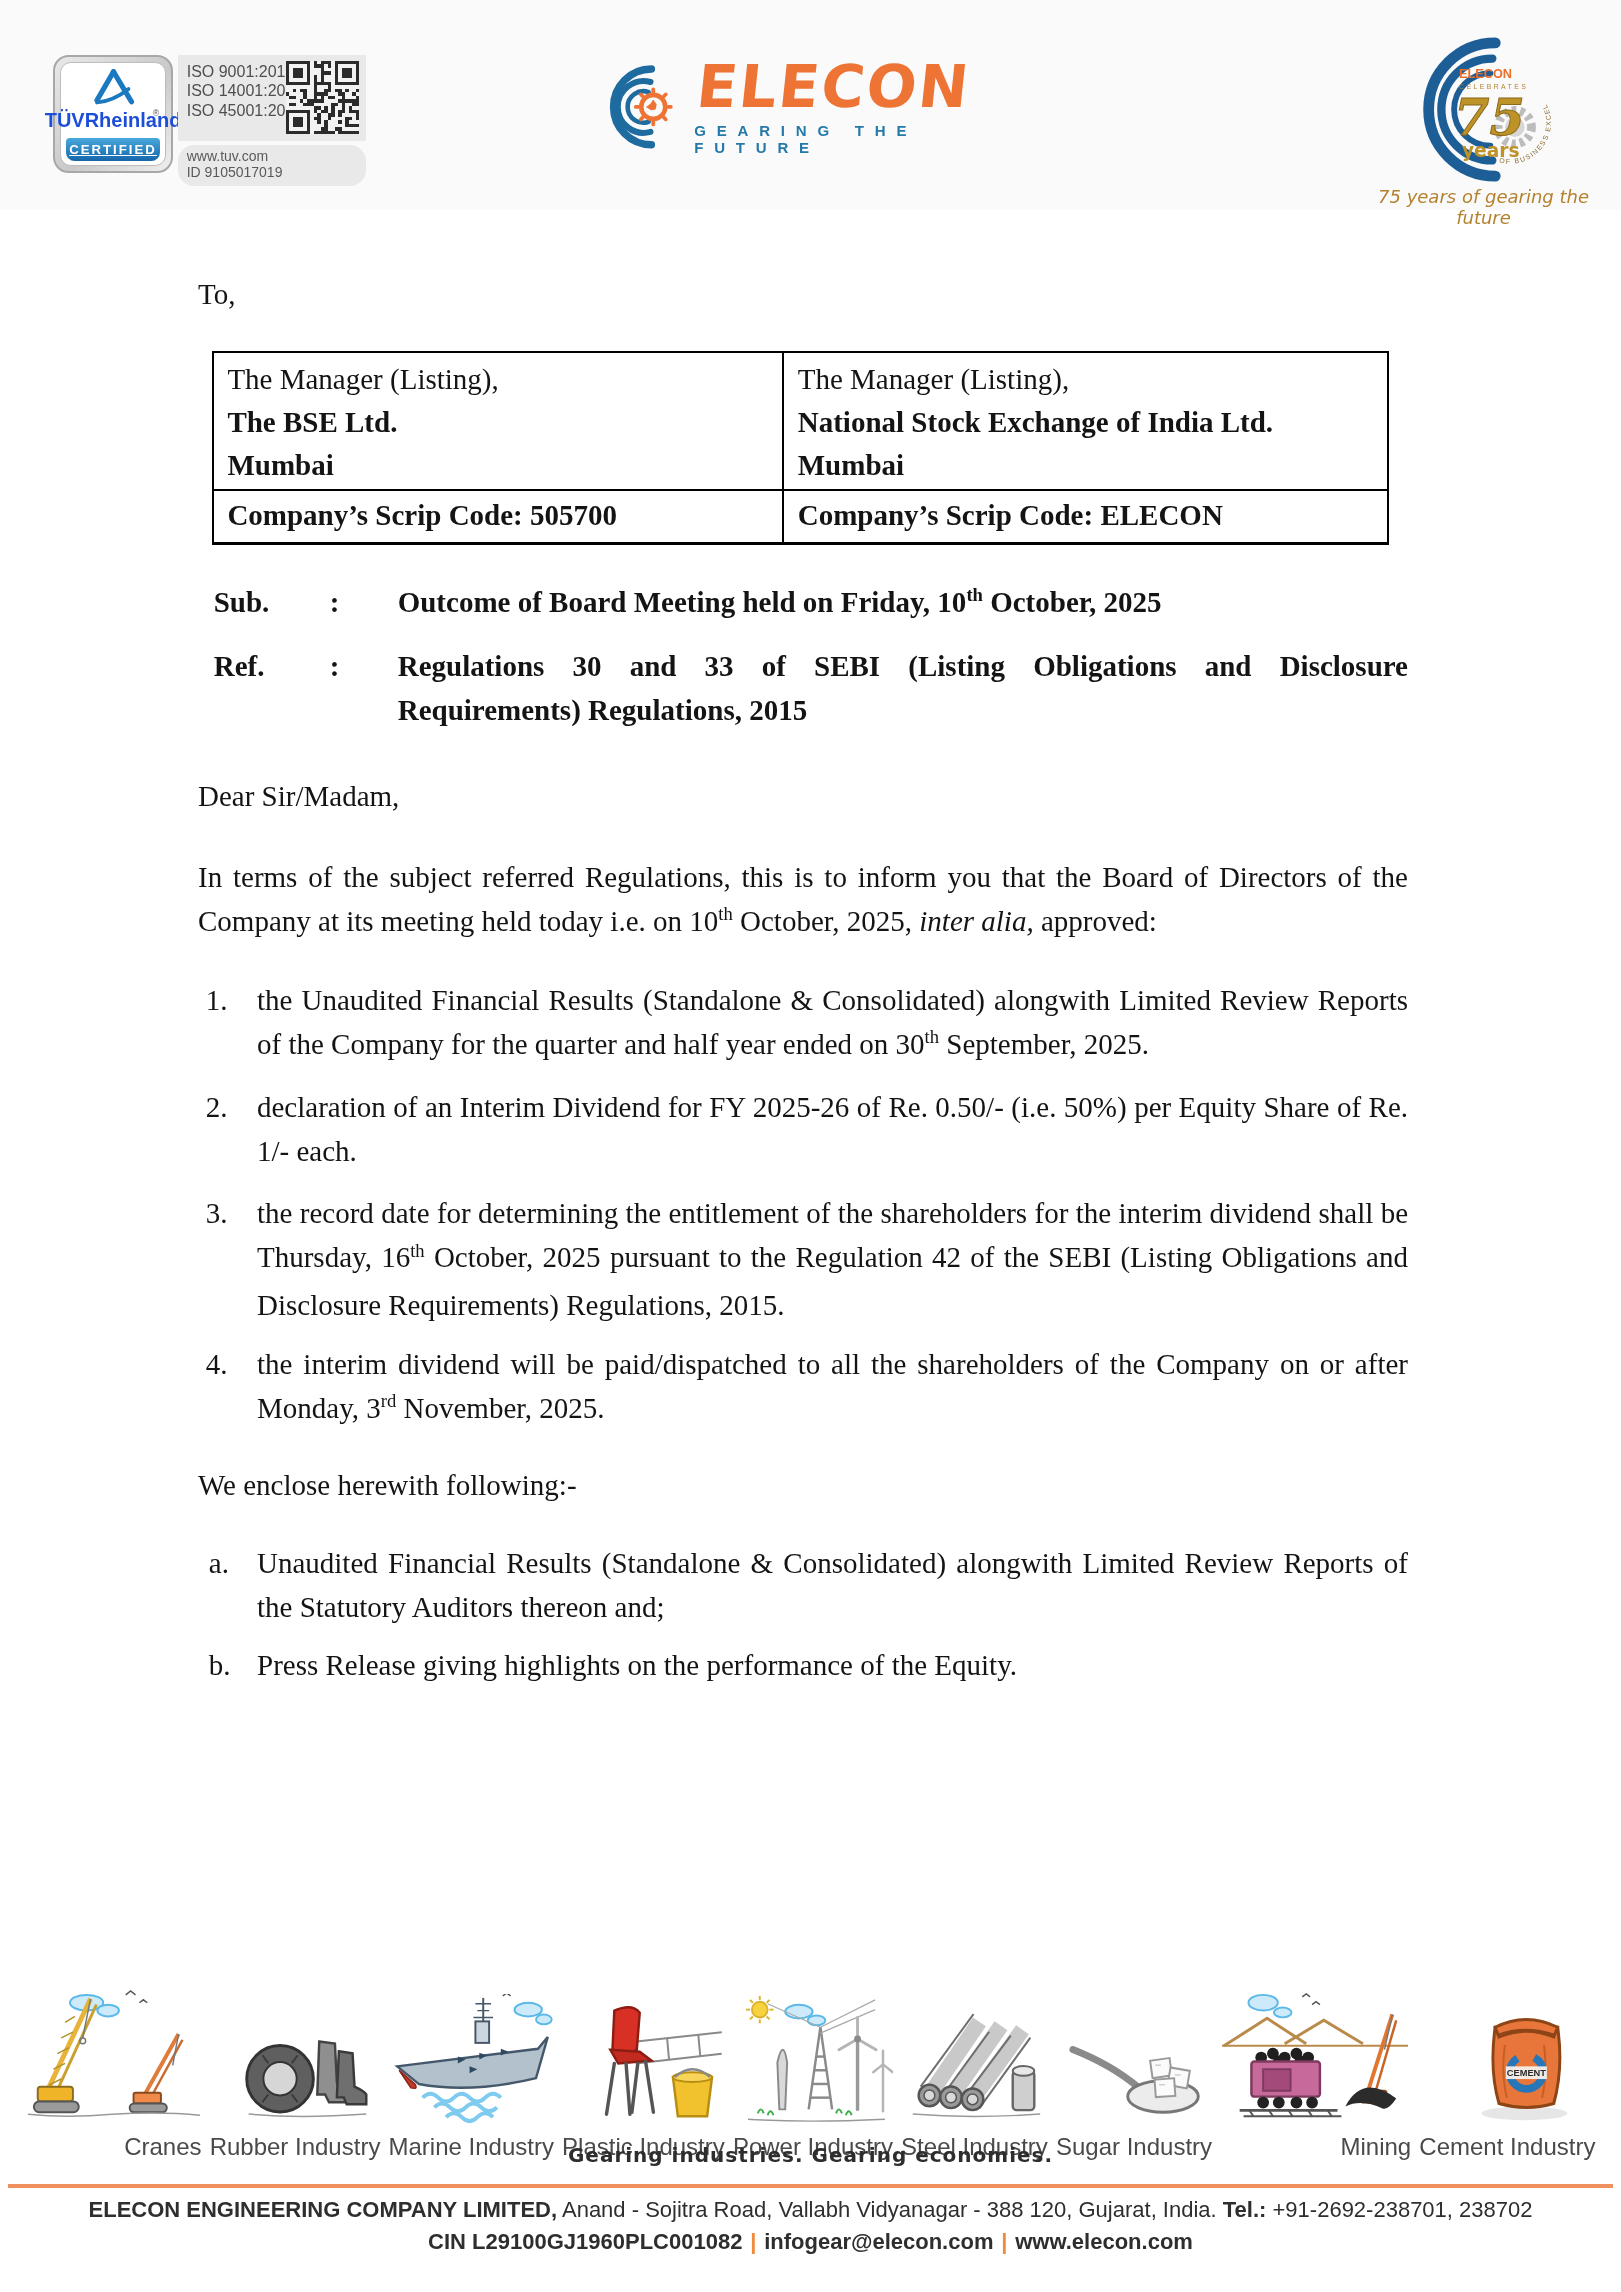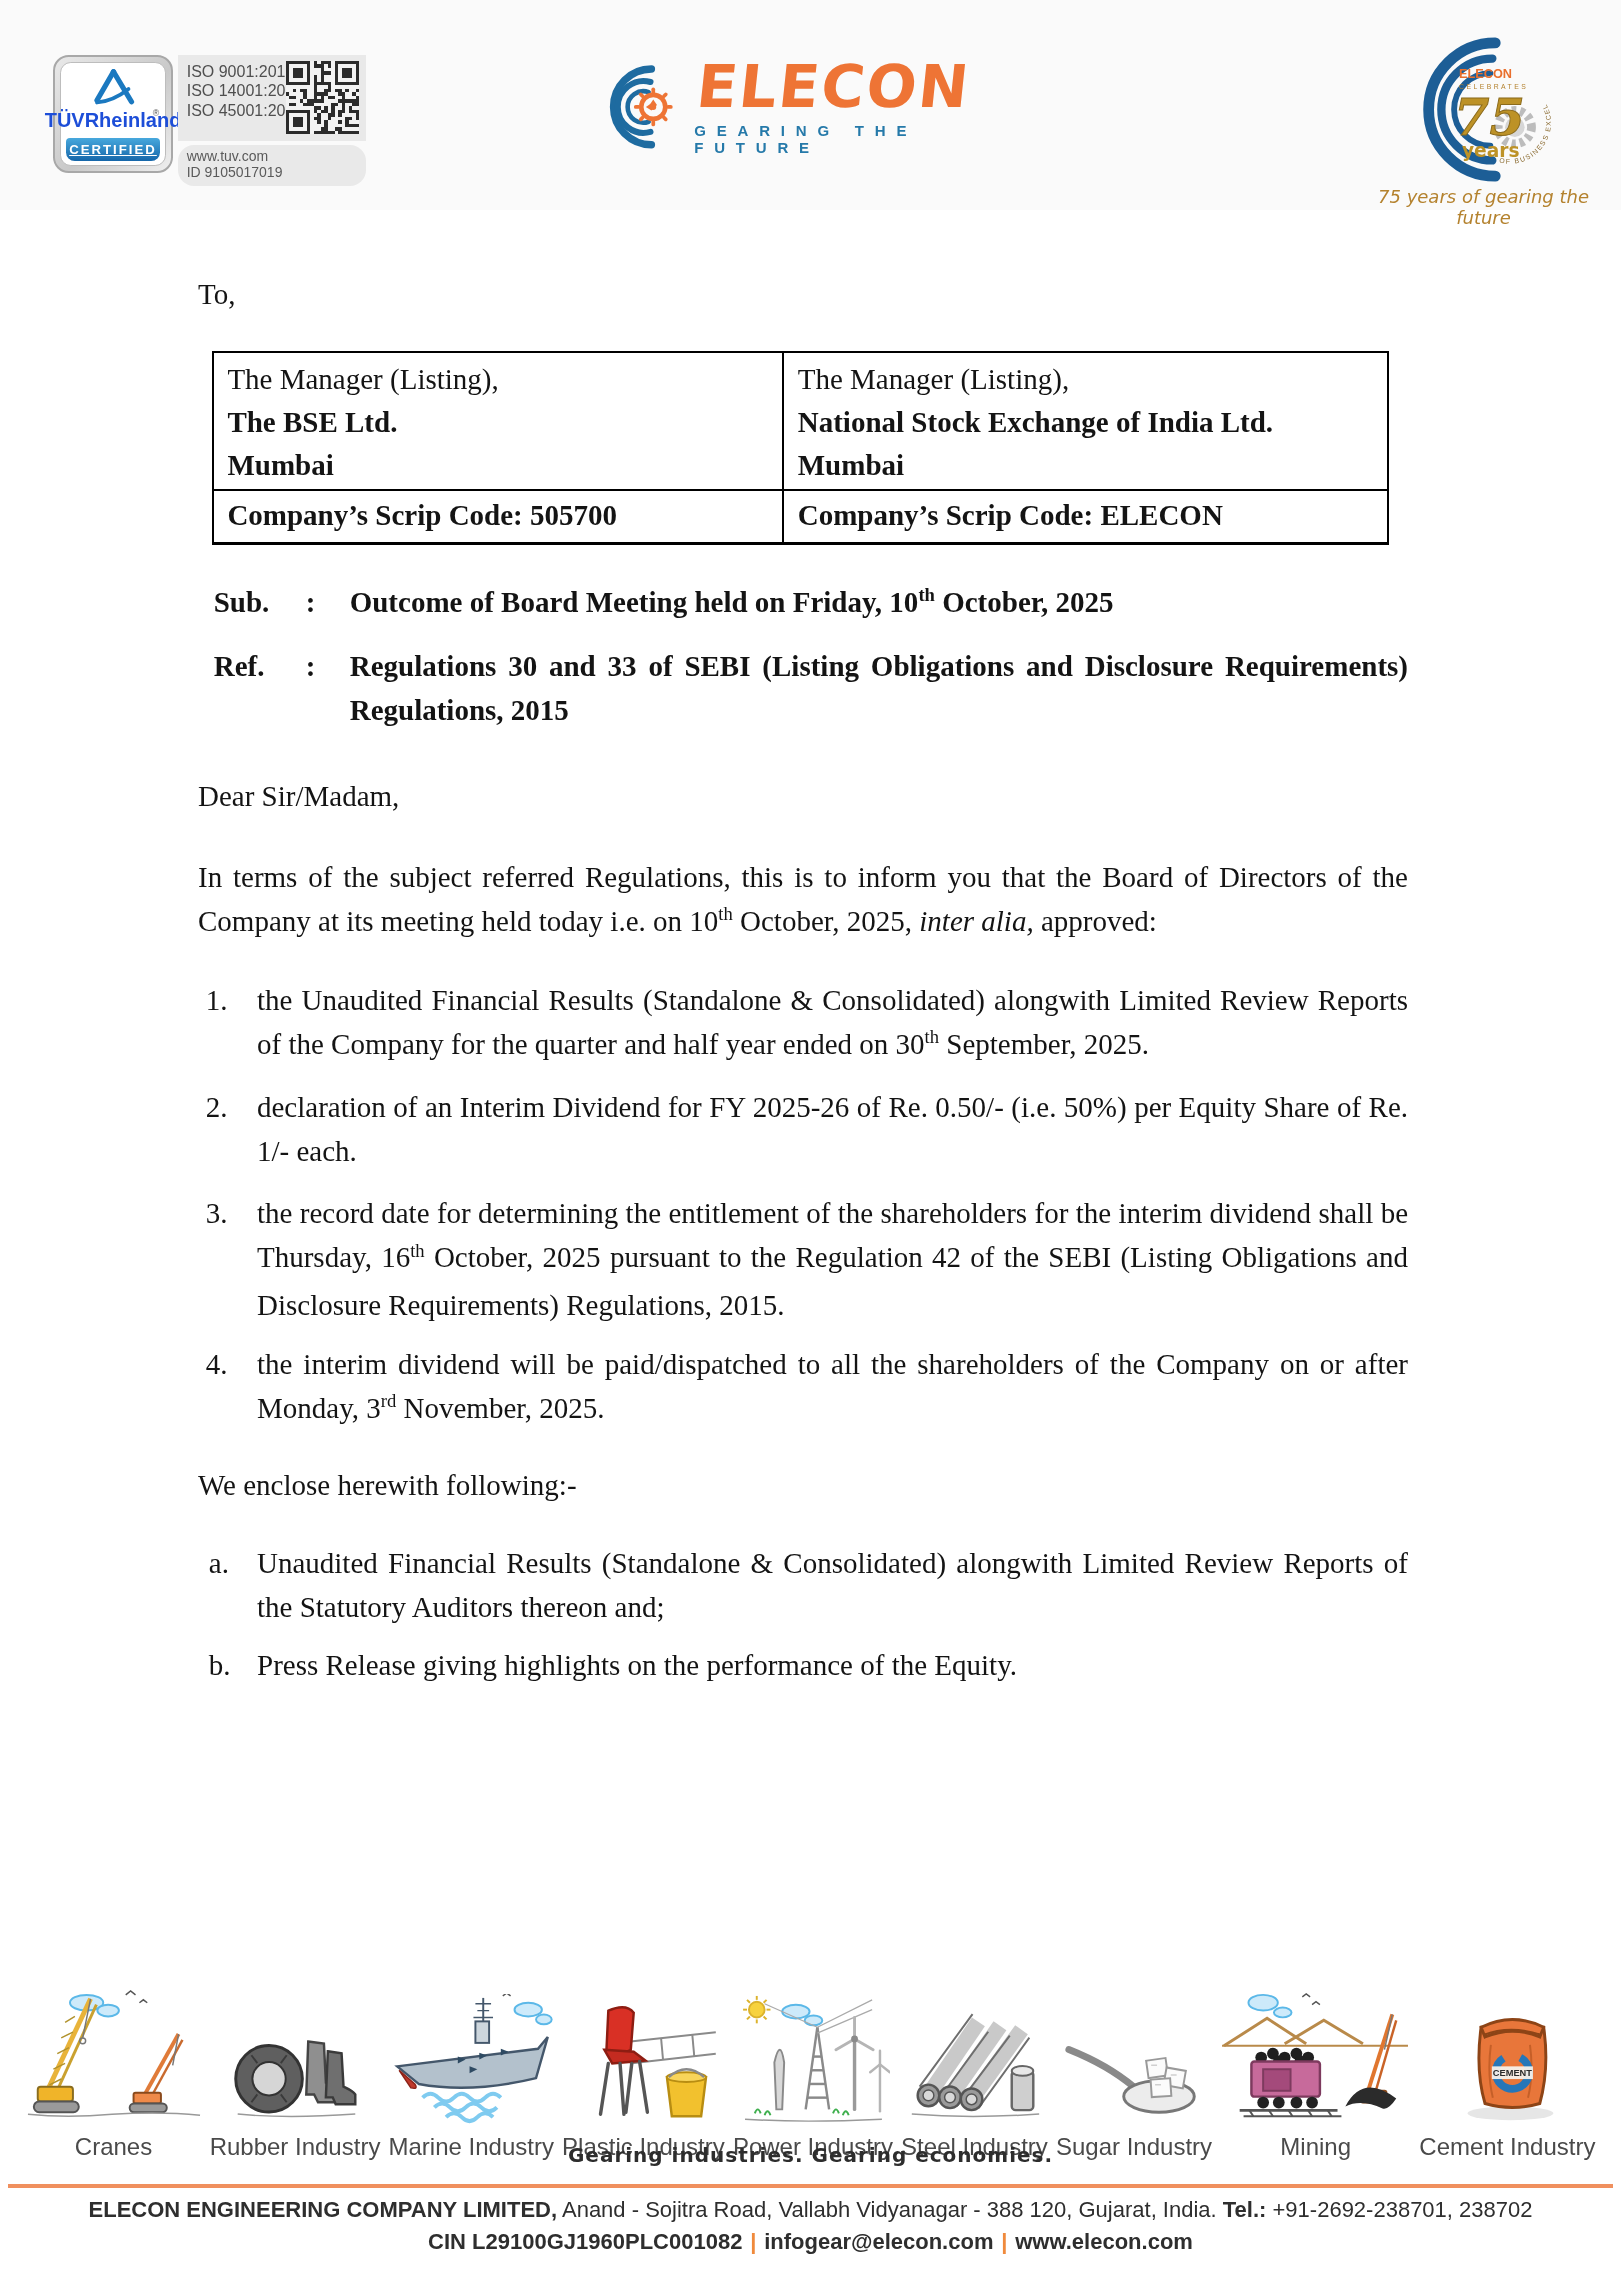--- a/index.html
+++ b/index.html
@@ -45,39 +45,39 @@
   .bold{font-weight:bold;}
   .sup{font-size:18.6px;position:relative;top:-10.8px;}
   .it{font-style:italic;}
   .date-line{font-weight:bold;}
   .to-line{margin-top:18.6px;}
   table.addr{border-collapse:collapse;margin-top:35px;margin-left:13.7px;width:1177px;}
   table.addr td{border:2px solid #000;vertical-align:top;padding:5.9px 13.7px 2px;line-height:43px;}
   table.addr{border:2px solid #000;border-top:2.9px solid #000;border-bottom:3.9px solid #000;}
   td.c1{width:541px;}
   tr.scrip td{padding:2.9px 13.7px 4.9px;font-weight:bold;}
-  .subref{display:flex;font-weight:bold;padding-left:15.7px;}
+  .subref{display:flex;font-weight:bold;padding-left:15.7px;gap:24px;}
   .subref.sub{margin-top:35px;}
   .subref.ref{margin-top:15.7px;}
   .sr-label{width:92px;flex:none;}
   .sr-colon{width:44px;flex:none;}
   .sr-text{flex:auto;}
   .sr-text.just{text-align:justify;}
   .greeting{margin-top:42px;}
   .para{margin-top:37px;text-align:justify;}
   .num-item{position:relative;padding-left:59px;text-align:justify;}
   .num-item .marker{position:absolute;left:7.8px;top:0;}
   .alpha-item .marker{left:10.8px;}
   .mt32{margin-top:31px;} .mt15{margin-top:14.7px;} .mt35{margin-top:34px;} .mt14{margin-top:13.7px;}
   .enclose-heading{margin-top:29px;}
 
   
   .industries{position:absolute;left:25.5px;right:25.5px;top:1943px;height:218px;display:flex;
               align-items:flex-end;justify-content:space-between;font-family:"Liberation Sans",sans-serif;}
-  .industry{display:flex;flex-direction:column;align-items:center;}
+  .industry{display:flex;flex-direction:column;align-items:flex-end;}
   .ind-label{margin-top:6.9px;font-size:24px;color:#4a4a4a;}
   .industry svg{display:block;}
 
   .slogan{position:absolute;left:0;right:0;top:2143px;text-align:center;font-family:"DejaVu Sans",sans-serif;
           font-weight:bold;font-size:20px;color:#2d2d2d;letter-spacing:1px;}
   .footer-rule{position:absolute;left:7.8px;right:7.8px;top:2184px;height:3.9px;background:#f0905e;}
   .footer-t1{position:absolute;left:0;right:0;top:2197px;text-align:center;font-family:"Liberation Sans",sans-serif;
              font-size:22px;color:#2e2e2e;}
   .footer-t2{position:absolute;left:0;right:0;top:2229px;text-align:center;font-family:"Liberation Sans",sans-serif;
              font-size:22px;color:#2e2e2e;font-weight:bold;}

